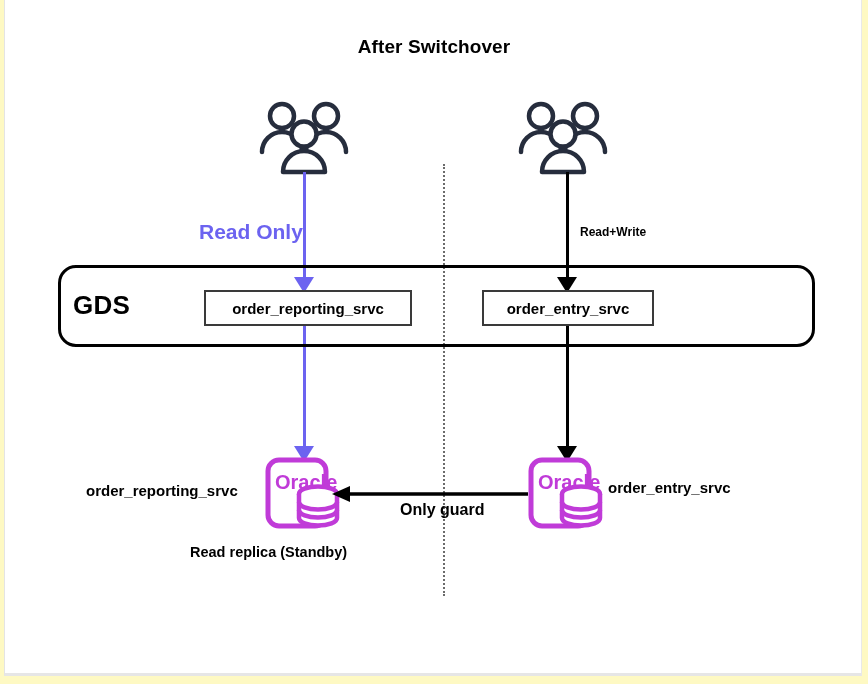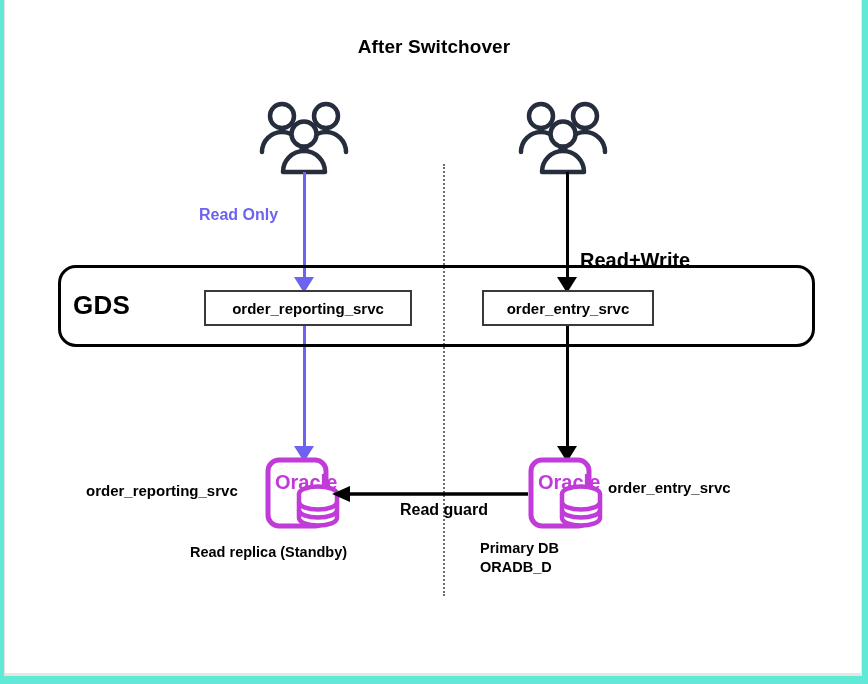--- a/index.html
+++ b/index.html
@@ -4,21 +4,21 @@
 <style>
   html, body {
     margin: 0;
     padding: 0;
     background: #ffffff;
   }
   #canvas {
     position: relative;
     width: 868px;
     height: 684px;
-    background: #5eead4;
+    background: #fef9c3;
     font-family: "Liberation Sans", sans-serif;
     overflow: hidden;
   }
   
   #page-frame {
     position: absolute;
     left: 4px;
     top: 0px;
     width: 858px;
     height: 676px;
@@ -78,26 +78,26 @@
     justify-content: center;
     font-size: 15px;
     font-weight: bold;
     color: #000000;
   }
   #svc-reporting { left: 204px; top: 290px; width: 208px; height: 36px; }
   #svc-entry     { left: 482px; top: 290px; width: 172px; height: 36px; }
 
   
   #read-only-label {
-    left: 199px; top: 206px;
-    font-size: 16px; font-weight: bold; color: #6C63F0;
+    left: 199px; top: 220px;
+    font-size: 21px; font-weight: bold; color: #6C63F0;
   }
   #read-write-label {
     left: 580px; top: 225px;
-    font-size: 20px; font-weight: bold; color: #000000; margin-top: 24px;
+    font-size: 12px; font-weight: bold; color: #000000;
   }
   #left-db-svc-label {
     left: 86px; top: 482px;
     font-size: 15px; font-weight: bold; color: #000000;
   }
   #right-db-svc-label {
     left: 608px; top: 479px;
     font-size: 15px; font-weight: bold; color: #000000;
   }
   #dataguard-label {
@@ -217,25 +217,21 @@
       </g>
     </svg>
   </div>
 
   <div class="abs" style="left:332px; top:485px;">
     <svg width="196" height="18" viewBox="0 0 196 18" xmlns="http://www.w3.org/2000/svg">
       <line x1="16" y1="9" x2="196" y2="9" stroke="#000000" stroke-width="3.5"></line>
       <polygon points="0,9 18,1 18,17" fill="#000000"></polygon>
     </svg>
   </div>
-  <div id="dataguard-label" class="abs">Read guard</div>
+  <div id="dataguard-label" class="abs">Only guard</div>
 
   <div id="left-db-svc-label" class="abs">order_reporting_srvc</div>
   <div id="right-db-svc-label" class="abs">order_entry_srvc</div>
 
   <div id="left-db-caption" class="abs db-caption">
     <div>Read replica (Standby)</div>
   </div>
-  <div id="right-db-caption" class="abs db-caption">
-    <div>Primary DB</div>
-    <div>ORADB_D</div>
-  </div>
 </div>
 
 </body></html>

